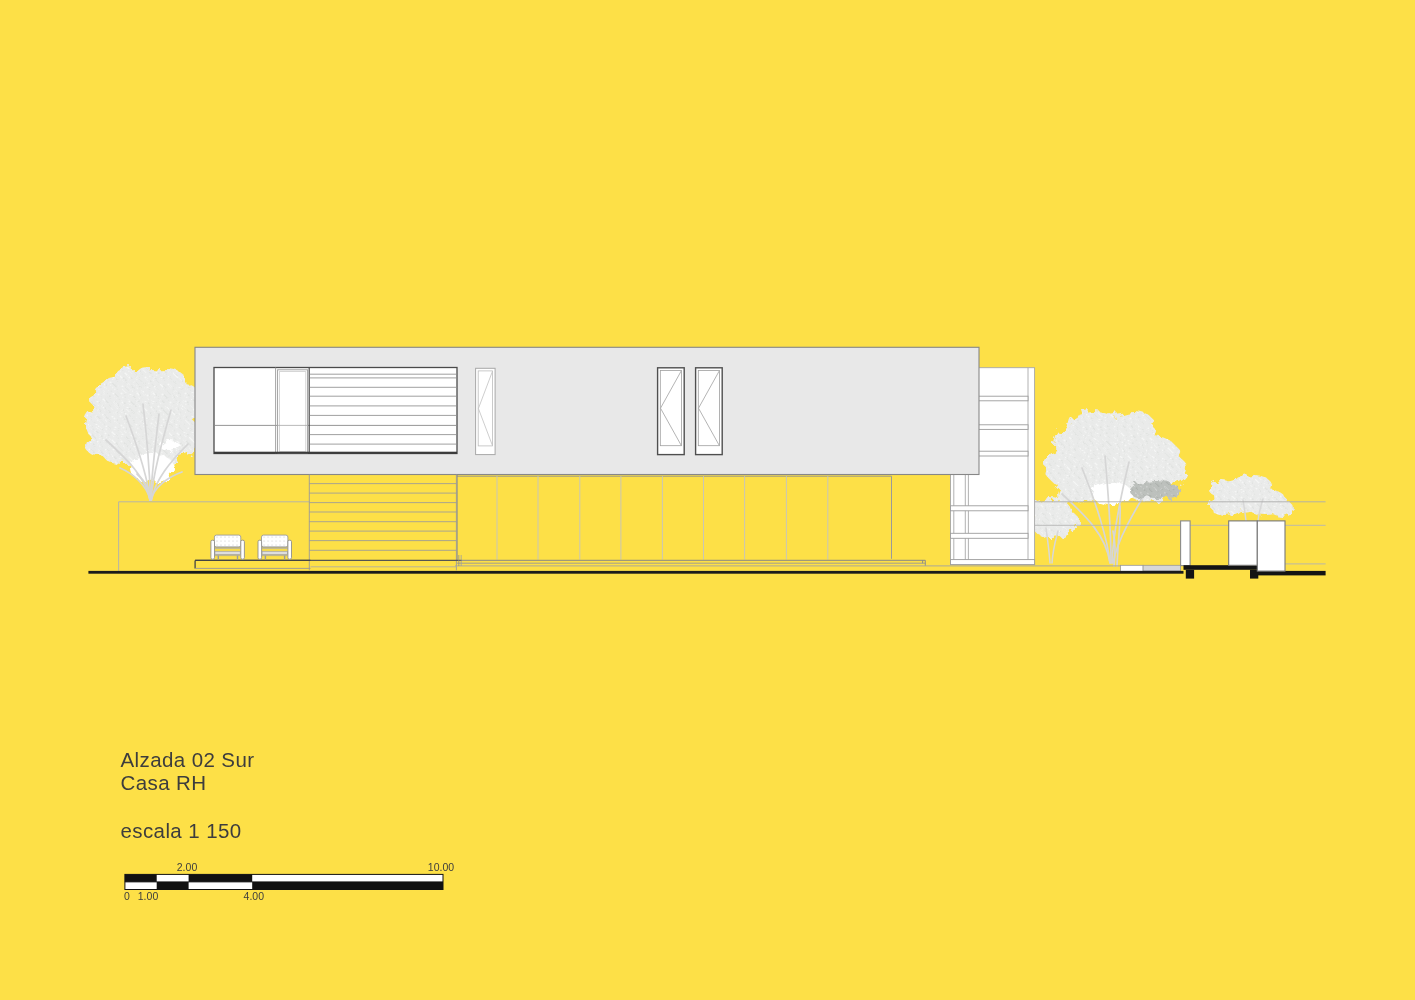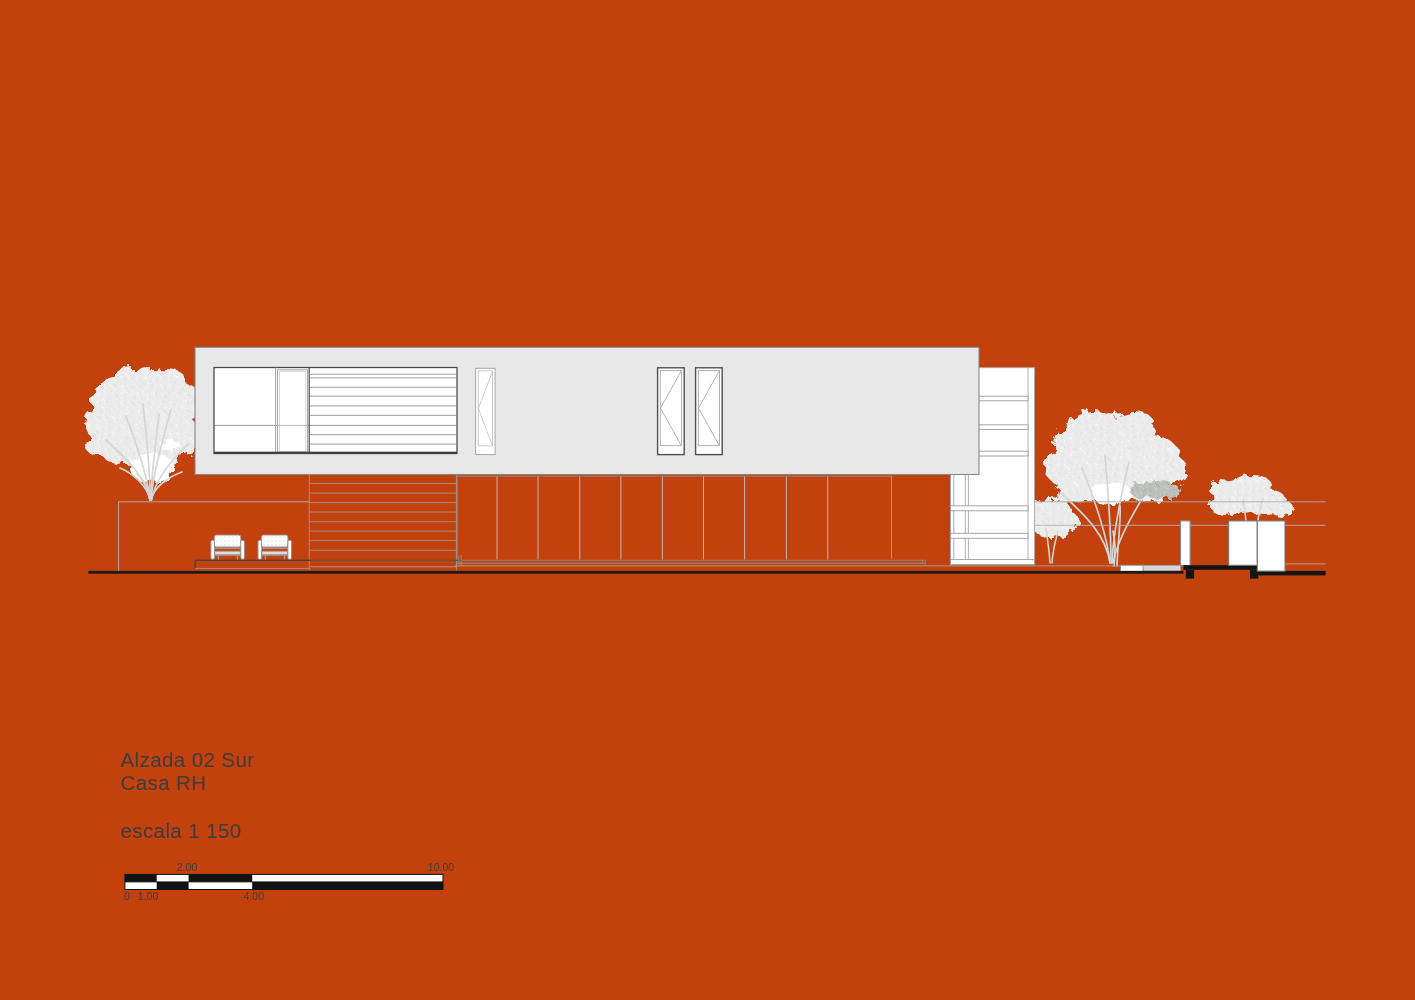--- a/index.html
+++ b/index.html
@@ -1,15 +1,15 @@
 <!DOCTYPE html>
 <html><head><meta charset="utf-8"><title>Alzada 02 Sur - Casa RH</title>
 <style>
 html,body{margin:0;padding:0;background:#ffffff;}
-#page{position:relative;width:1415px;height:1000px;overflow:hidden;background:#c2410c;}
+#page{position:relative;width:1415px;height:1000px;overflow:hidden;background:#fde047;}
 svg{display:block;}
 </style></head>
 <body>
 <div id="page">
 <svg width="1415" height="1000" viewBox="0 0 1415 1000">
 <defs>
 <filter id="leaf" x="-25%" y="-25%" width="150%" height="150%">
   <feTurbulence type="fractalNoise" baseFrequency="0.09" numOctaves="3" seed="7" result="n"></feTurbulence>
   <feDisplacementMap in="SourceGraphic" in2="n" scale="14"></feDisplacementMap>
 </filter>

